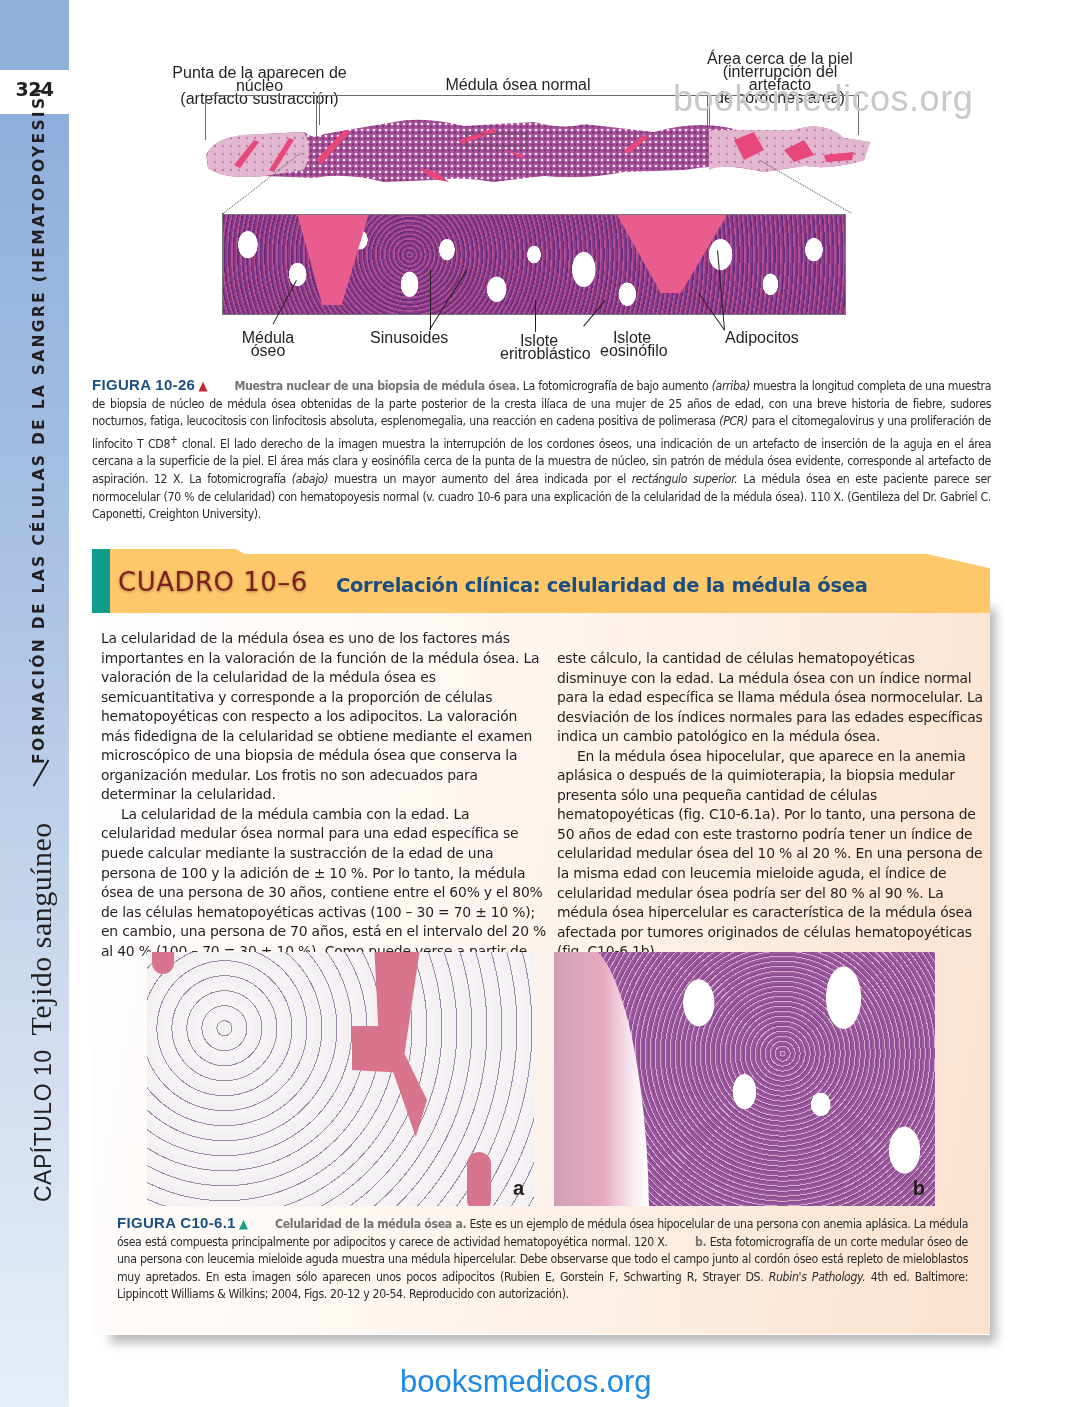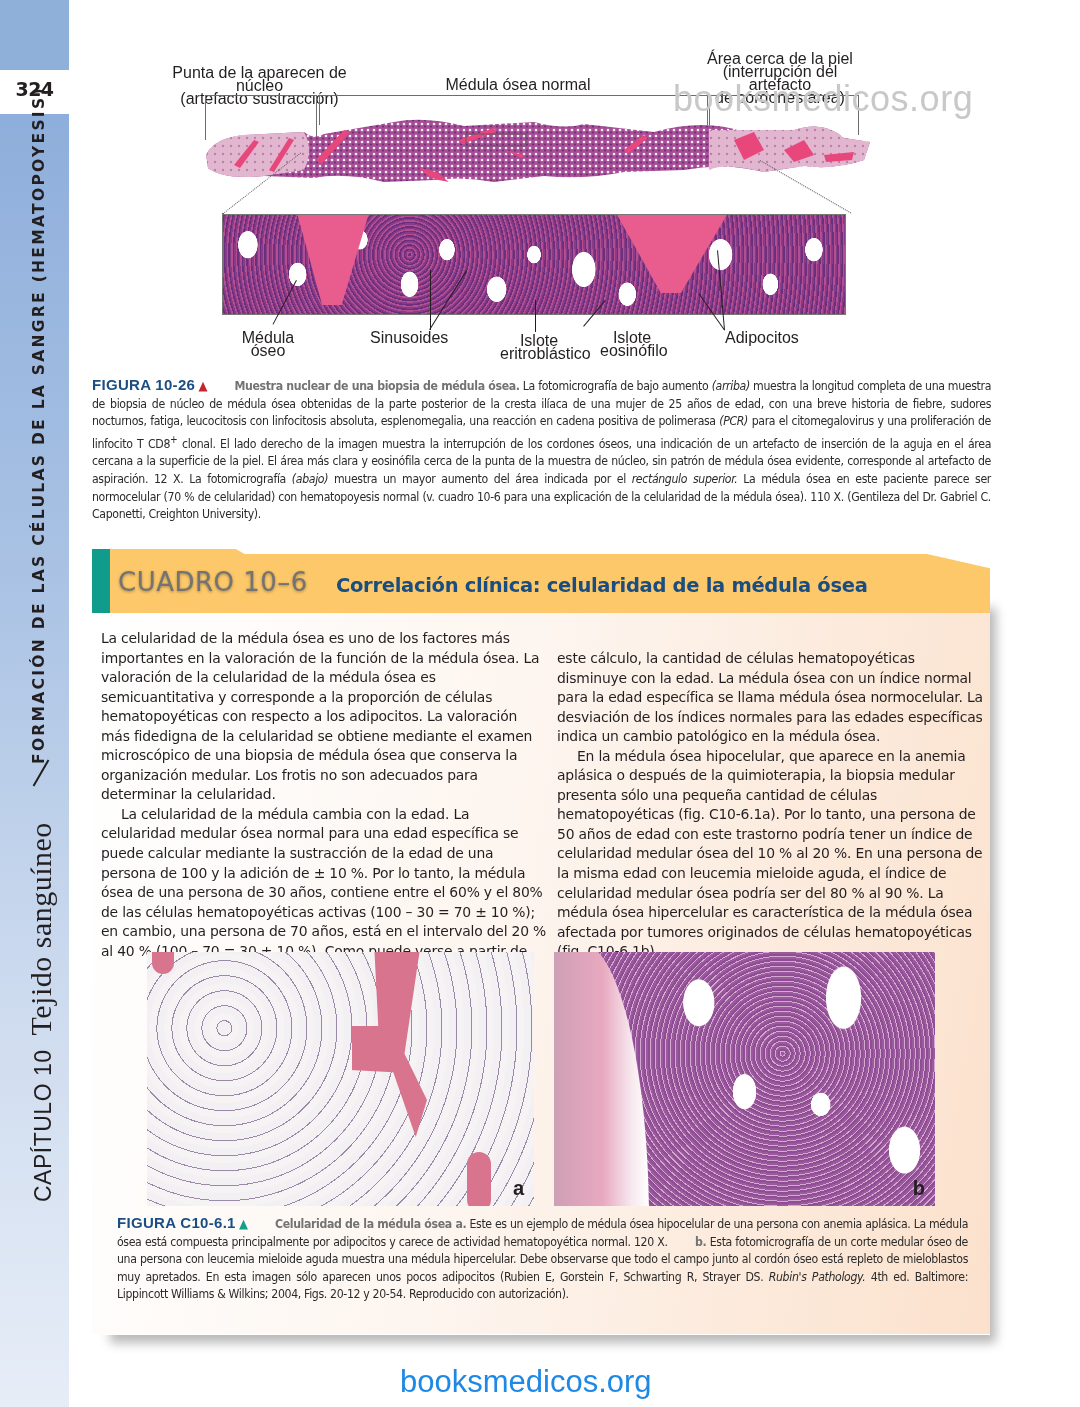--- a/index.html
+++ b/index.html
@@ -59,21 +59,21 @@
   em { font-style: italic; }
 
   
   .box-shadow { position: absolute; left: 104px; top: 600px; width: 886px; height: 735px;
     box-shadow: 6px 8px 10px rgba(0,0,0,0.28); background: transparent; }
   .box-body { position: absolute; left: 92px; top: 612px; width: 898px; height: 722px;
     background: linear-gradient(100deg, #ffffff 0%, #fdf5ef 45%, #fbe1cc 100%); }
   .box-head { position: absolute; left: 92px; top: 549px; width: 898px; height: 64px; background: #fcc86a;
     clip-path: polygon(0 0, 16% 0, 17% 8%, 93% 8%, 100% 30%, 100% 100%, 0 100%); }
   .box-stripe { position: absolute; left: 92px; top: 549px; width: 18px; height: 64px; background: #109c8c; }
-  .box-tag { position: absolute; left: 118px; top: 567px; font-family: "DejaVu Sans", sans-serif; font-size: 26px; color: #737373;
+  .box-tag { position: absolute; left: 118px; top: 567px; font-family: "DejaVu Sans", sans-serif; font-size: 26px; color: #7f1d1d;
     text-shadow: 0 1px 3px rgba(0,0,0,0.35); letter-spacing: 0.5px; }
   .box-title { position: absolute; left: 336px; top: 574px; font-family: "DejaVu Sans", sans-serif; font-weight: bold; font-size: 19.5px; color: #1a4d80; letter-spacing: -0.3px; }
 
   .col { position: absolute; top: 629px; width: 446px; font-family: "DejaVu Sans", sans-serif; font-size: 13.9px; line-height: 19.55px; color: #231f20; letter-spacing: -0.2px; }
   .col p { text-align: left; }
   .col p + p { text-indent: 20px; }
   .col-left { left: 101px; width: 446px; }
   .col-right { left: 557px; width: 430px; margin-top: 20px; }
 
   .micro { position: absolute; top: 952px; height: 254px; overflow: hidden; }

